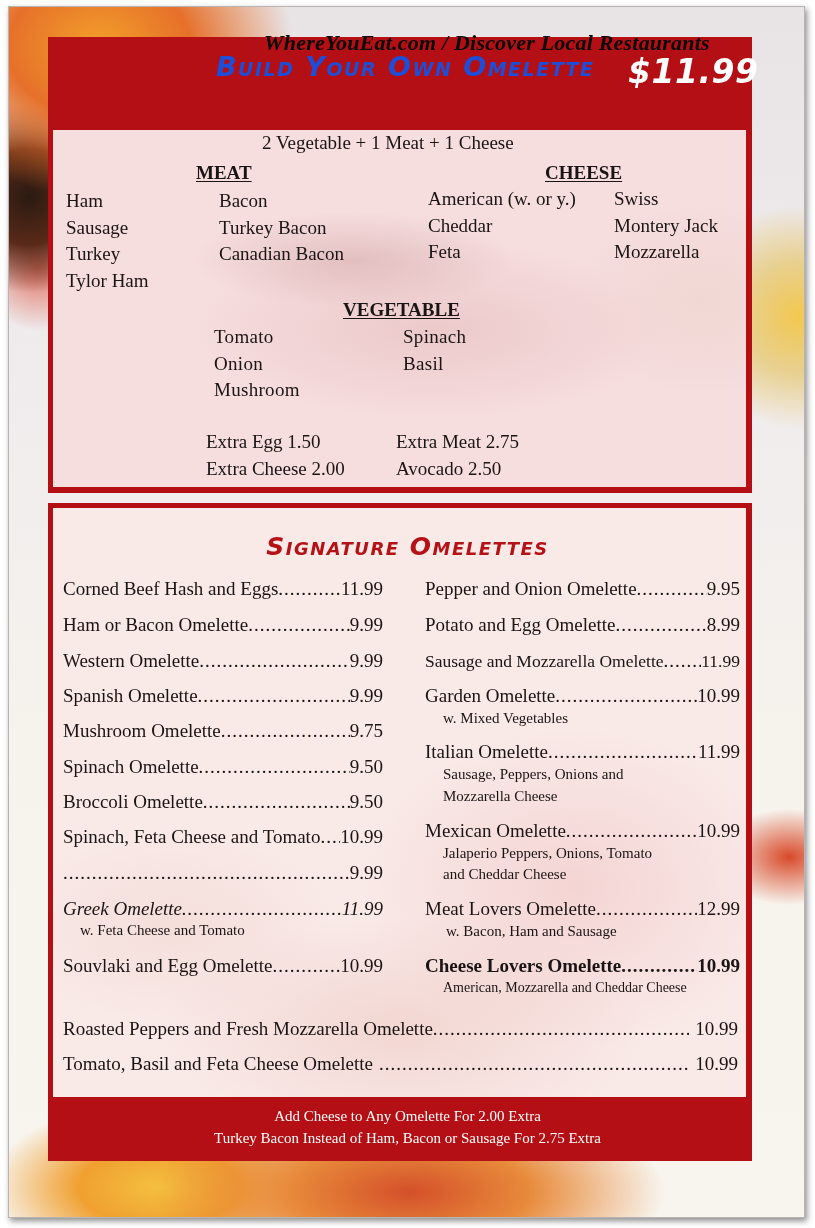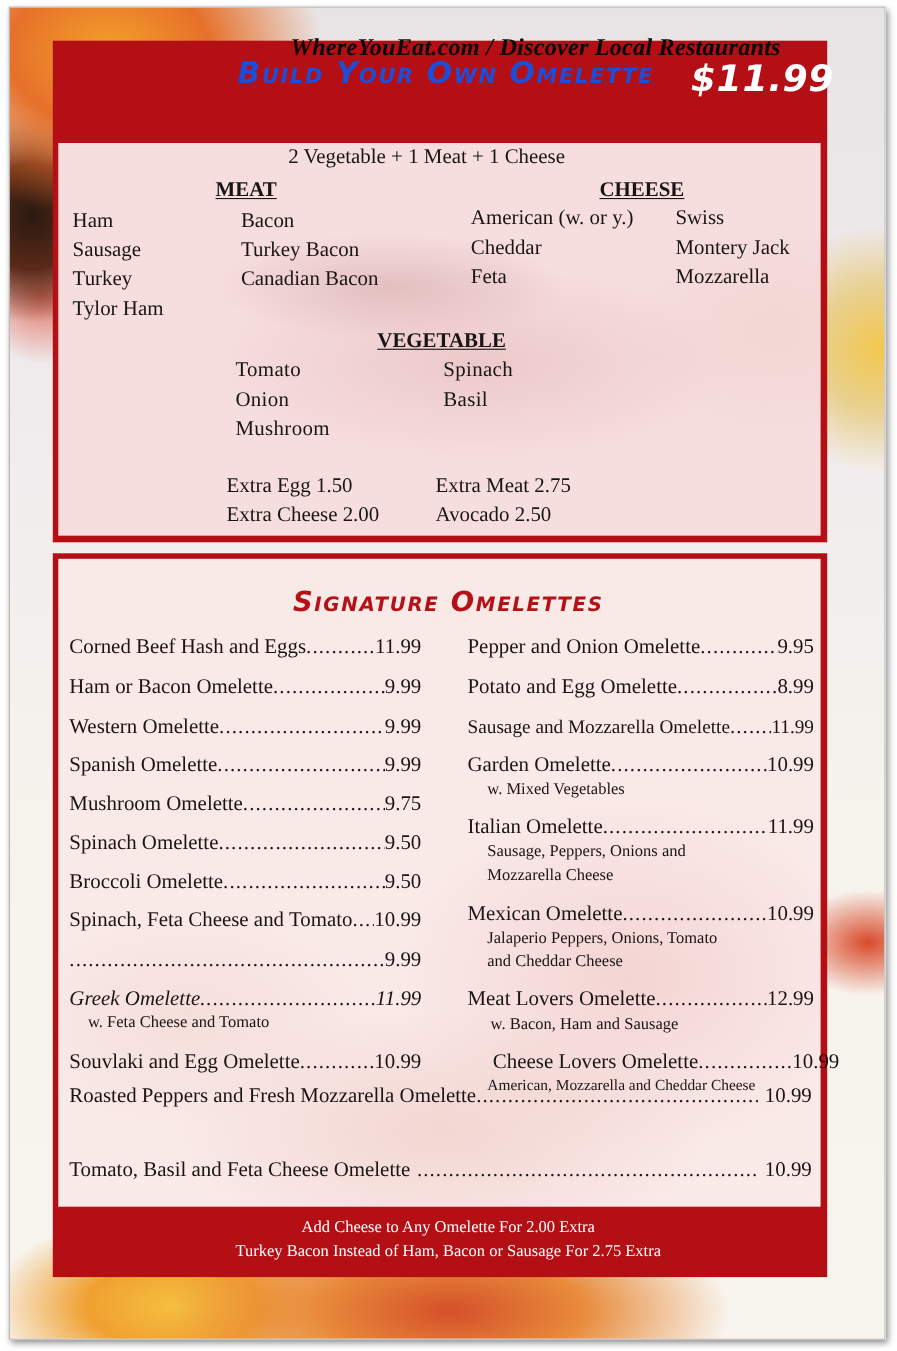--- a/index.html
+++ b/index.html
@@ -243,28 +243,28 @@
     <span class="price">10.99</span>
   </div>
 <div class="desc" style="left:443px; top:845px;">Jalaperio Peppers, Onions, Tomato</div>
 <div class="desc" style="left:443px; top:866px;">and Cheddar Cheese</div>
 <div class="item" style="left:425px; top:898px; width:315px;">
     <span class="name">Meat Lovers Omelette</span>
     <span class="dots"></span>
     <span class="price">12.99</span>
   </div>
 <div class="desc" style="left:446px; top:923px;">w. Bacon, Ham and Sausage</div>
-<div class="item" style="left:448px; top:955px; width:315px;">
+<div class="item" style="left:425px; top:955px; width:315px;font-weight:bold;">
     <span class="name">Cheese Lovers Omelette</span>
     <span class="dots"></span>
     <span class="price">10.99</span>
   </div>
 <div class="desc" style="left:443px; top:980px; font-size:14px;">American, Mozzarella and Cheddar Cheese</div>
 
-<div class="item" style="left:63px; top:986px; width:675px;text-align:right;">
+<div class="item" style="left:63px; top:1018px; width:675px;text-align:right;">
     <span class="name">Roasted Peppers and Fresh Mozzarella Omelette</span>
     <span class="dots"></span>
     <span class="price" style="padding-left:6px;">10.99</span>
   </div>
 <div class="item" style="left:63px; top:1053px; width:675px;">
     <span class="name">Tomato, Basil and Feta Cheese Omelette</span>
     <span class="dots" style="padding-left:6px;"></span>
     <span class="price" style="padding-left:6px;">10.99</span>
   </div>
 

